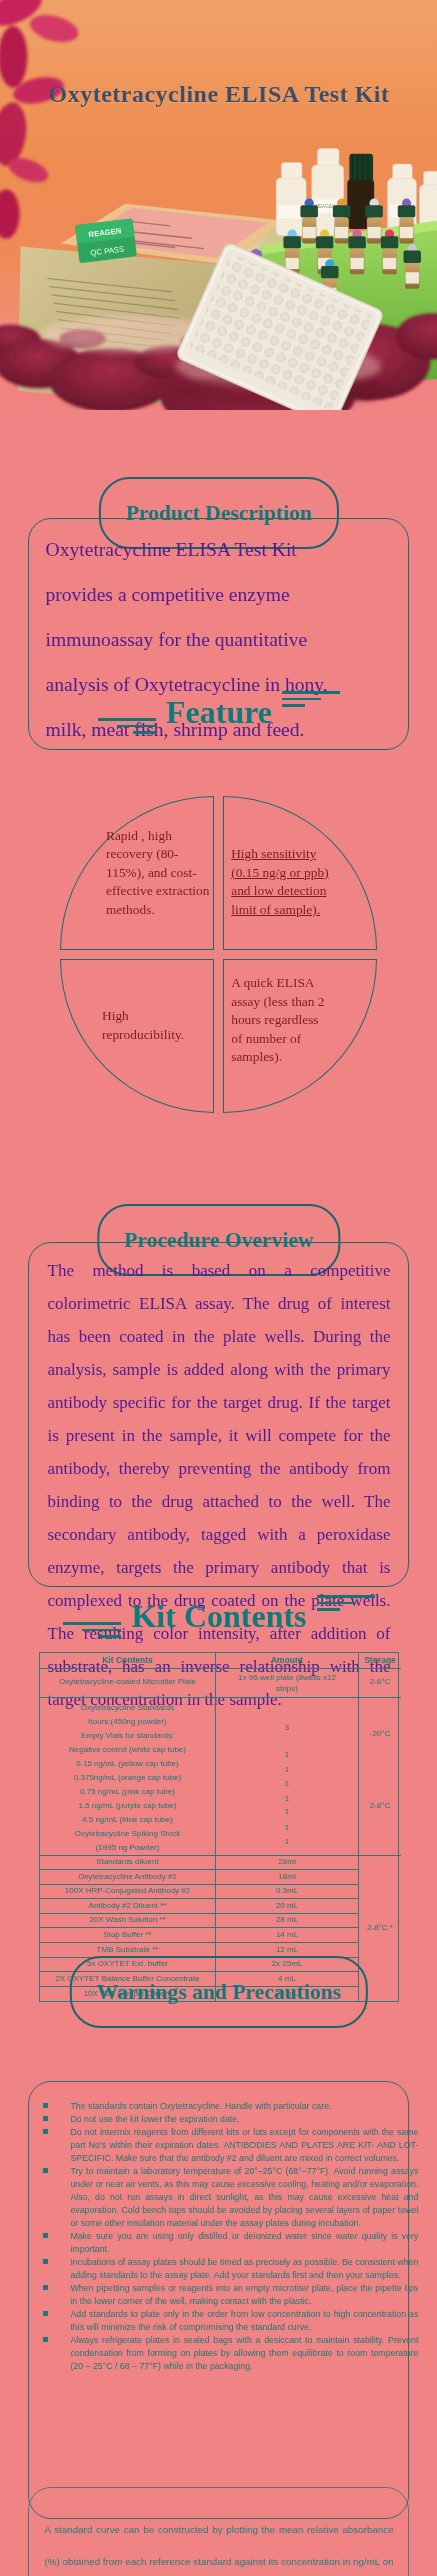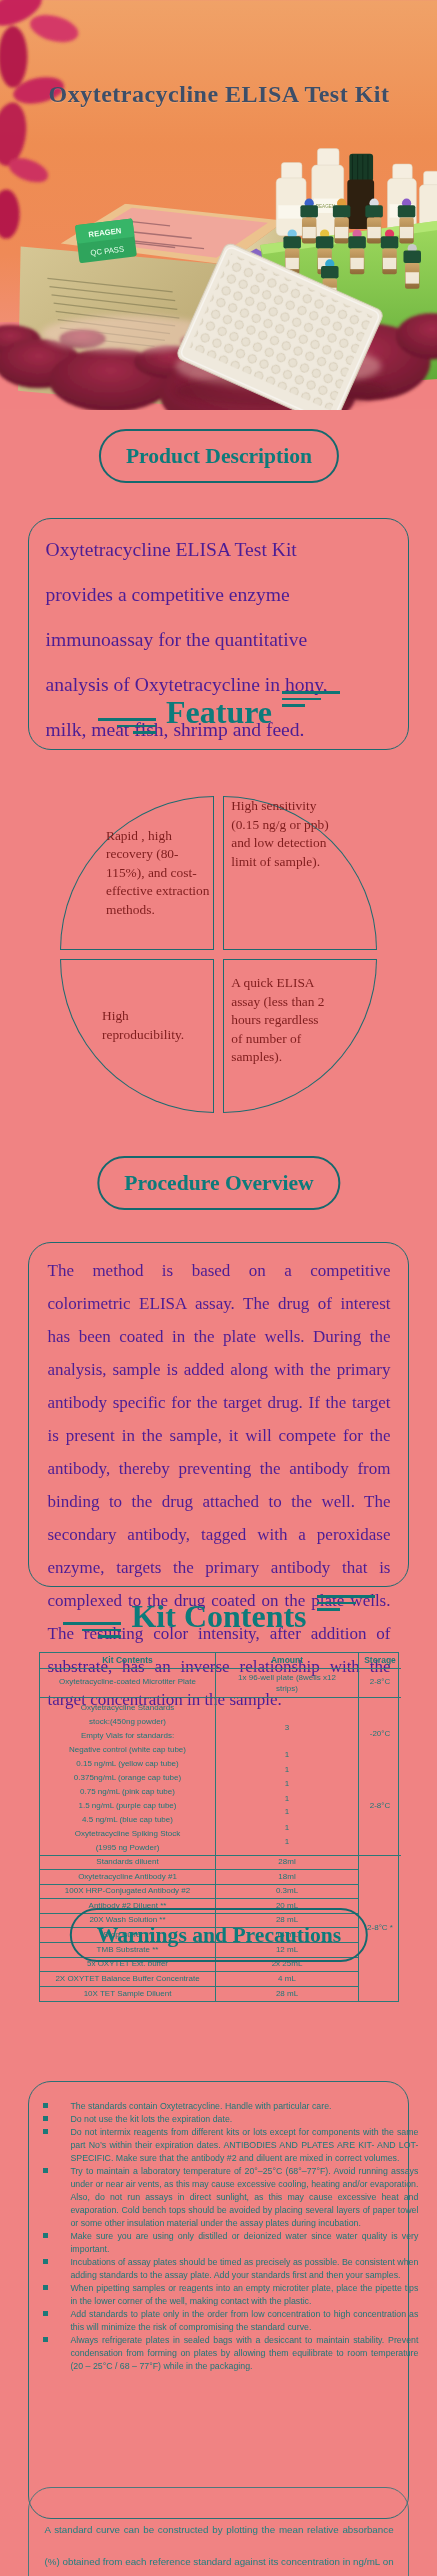--- a/index.html
+++ b/index.html
@@ -6,21 +6,21 @@
   .page{position:relative;width:438px;height:3166px;margin:0 auto;background:#f08383;overflow:hidden;
         font-family:"Liberation Serif",serif;}
   
   .photo{position:absolute;top:0;left:0;width:438px;height:410px;overflow:hidden;}
   .photo svg{display:block}
   .hero-title{position:absolute;top:81px;left:0;width:100%;text-align:center;margin:0;
       font:bold 24px/1.1 "Liberation Serif",serif;color:#3d4e68;letter-spacing:0.5px;
       text-shadow:0 0.5px 0 rgba(255,255,255,.15);}
   
   .pill{position:absolute;left:50%;transform:translateX(-50%);border:2.1px solid #15696e;border-radius:31px;
-      padding:11px 25px;color:#0d7b7b;font:bold 21.6px/1.3 "Liberation Serif",serif;white-space:nowrap;}
+      padding:20px 25px;color:#0d7b7b;font:bold 21.6px/1.3 "Liberation Serif",serif;white-space:nowrap;margin-top:48px;}
   
   .sp-head{position:absolute;left:0;width:100%;display:flex;justify-content:center;align-items:center;gap:10.3px;}
   .sp-head h2{margin:0;font:bold 32px/1.1 "Liberation Serif",serif;color:#0d7b7b;}
   .slines{display:flex;flex-direction:column;gap:4.1px;}
   .slines i{display:block;height:2.6px;background:#0f7575;}
   .slines.sl-left{align-items:flex-end;margin-top:27px;}
   .slines.sl-right{align-items:flex-start;margin-bottom:27px;}
   .slines i:nth-child(1){width:58px}.slines i:nth-child(2){width:39px}.slines i:nth-child(3){width:23px}
   
   .rbox{position:absolute;left:28px;width:381px;border:1.5px solid #1d6b70;border-radius:23px;box-sizing:border-box;}
@@ -36,21 +36,21 @@
   .warn-box li::before{content:"";position:absolute;left:-27px;top:3.6px;width:4.6px;height:4.6px;background:#1e7878;}
   .result-box{top:2487px;height:212px;border-color:#4d777c;}
   .result-box .rc-text{padding:26px 14.4px 0 15.5px;font:9.8px/32px "Liberation Sans",sans-serif;color:#1f8080;text-align:justify;}
   
   .fcircle{position:absolute;top:796px;left:calc(50% - 159px);width:317px;height:317px;}
   .quad{position:absolute;width:154px;height:154px;border:1.5px solid #1d6b70;box-sizing:border-box;
       display:flex;color:#7f1d1d;font:13.4px/18.5px "Liberation Serif",serif;}
   .quad span{display:block}
   .q-tl{left:0;top:0;border-radius:100% 0 0 0;align-items:flex-end;}
   .q-tl span{padding:0 2.1px 30px 45px;}
-  .q-tr{right:0;top:0;border-radius:0 100% 0 0;align-items:flex-start;}
+  .q-tr{right:0;top:0;border-radius:0 100% 0 0;align-items:flex-end;text-decoration:underline;}
   .q-tr span{padding:0 43px 30px 7.2px;}
   .q-bl{left:0;bottom:0;border-radius:0 0 0 100%;align-items:center;}
   .q-bl span{padding:0 0 20.6px 41px;}
   .q-br{right:0;bottom:0;border-radius:0 0 100% 0;align-items:flex-start;margin-top:27px;}
   .q-br span{padding:14.4px 43px 0 7.2px;}
   
   .ktable{position:absolute;top:1652px;left:39px;width:360px;display:grid;
       grid-template-columns:176px 143px 42px;grid-template-rows:15.5px 29px 158px repeat(10,14.6px);
       border:1px solid #2d7878;box-sizing:border-box;
       font:8px/14.4px "Liberation Sans",sans-serif;color:#1d7878;}
@@ -355,21 +355,21 @@
       <div class="kcell khead" style="grid-area: 1 / 1;">Kit Contents</div>
       <div class="kcell khead" style="grid-area: 1 / 2;">Amount</div>
       <div class="kcell khead lastcol" style="grid-area: 1 / 3;">Storage</div>
       <div class="kcell " style="grid-area: 2 / 1;">Oxytetracycline-coated Microtiter Plate</div>
       <div class="kcell " style="grid-area: 2 / 2;">
         <span class="k-amtwrap">1x 96-well plate (8wells x12 strips)</span>
       </div>
       <div class="kcell  lastcol" style="grid-area: 2 / 3;">2-8°C</div>
       <div class="kcell k-lines" style="grid-area: 3 / 1;">
         <span>Oxytetracycline Standards</span>
-        <span>stock:(450ng powder)</span>
+        <span>hours:(450ng powder)</span>
         <span>Empty Vials for standards:</span>
         <span>Negative control (white cap tube)</span>
         <span>0.15 ng/mL (yellow cap tube)</span>
         <span>0.375ng/mL (orange cap tube)</span>
         <span>0.75 ng/mL (pink cap tube)</span>
         <span>1.5 ng/mL (purple cap tube)</span>
         <span>4.5 ng/mL (blue cap tube)</span>
         <span>Oxytetracycline Spiking Stock</span>
         <span>(1995 ng Powder)</span>
       </div>
@@ -407,21 +407,21 @@
       <div class="kcell " style="grid-area: 12 / 2;">4 mL</div>
       <div class="kcell  lastrow" style="grid-area: 13 / 1;">10X TET Sample Diluent</div>
       <div class="kcell  lastrow" style="grid-area: 13 / 2;">28 mL</div>
       <div class="kcell lastcol lastrow" style="grid-area: 4 / 3 / span 10;">2-8°C *</div>
     </div>
 
   <div class="pill" style="top:1908px">Warnings and Precautions</div>
   <div class="rbox warn-box">
     <ul>
         <li>The standards contain Oxytetracycline. Handle with particular care.</li>
-        <li>Do not use the kit lots the expiration date.</li>
+        <li>Do not use the kit lower the expiration date.</li>
         <li>Do not intermix reagents from different kits or lots except for components with the same part No’s within their expiration dates. ANTIBODIES AND PLATES ARE KIT- AND LOT-SPECIFIC. Make sure that the antibody #2 and diluent are mixed in correct volumes.</li>
         <li>Try to maintain a laboratory temperature of 20°–25°C (68°–77°F). Avoid running assays under or near air vents, as this may cause excessive cooling, heating and/or evaporation. Also, do not run assays in direct sunlight, as this may cause excessive heat and evaporation. Cold bench tops should be avoided by placing several layers of paper towel or some other insulation material under the assay plates during incubation.</li>
         <li>Make sure you are using only distilled or deionized water since water quality is very important.</li>
         <li>Incubations of assay plates should be timed as precisely as possible. Be consistent when adding standards to the assay plate. Add your standards first and then your samples.</li>
         <li>When pipetting samples or reagents into an empty microtiter plate, place the pipette tips in the lower corner of the well, making contact with the plastic.</li>
         <li>Add standards to plate only in the order from low concentration to high concentration as this will minimize the risk of compromising the standard curve.</li>
         <li>Always refrigerate plates in sealed bags with a desiccant to maintain stability. Prevent condensation from forming on plates by allowing them equilibrate to room temperature (20 – 25°C / 68 – 77°F) while in the packaging.</li>
       </ul>
   </div>
 

